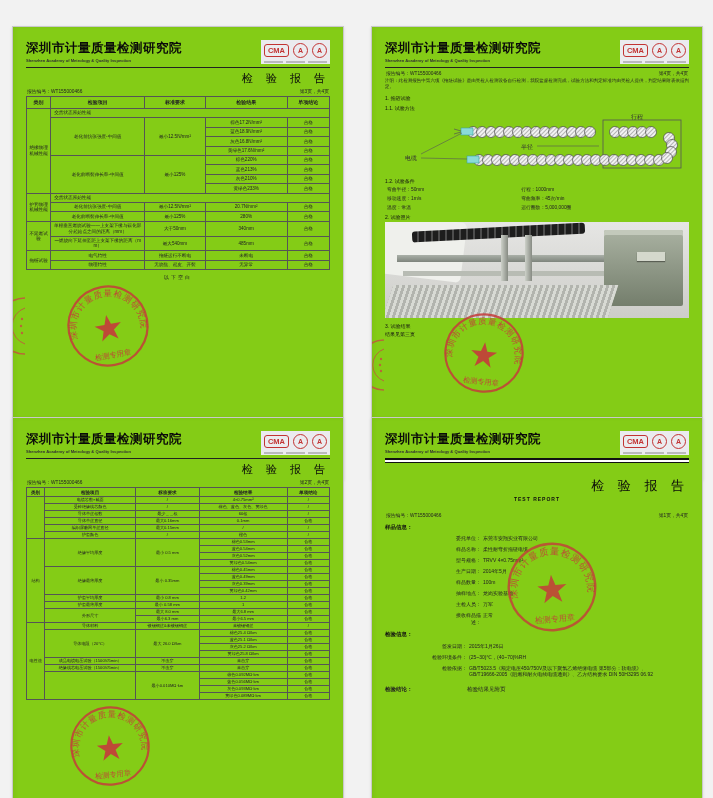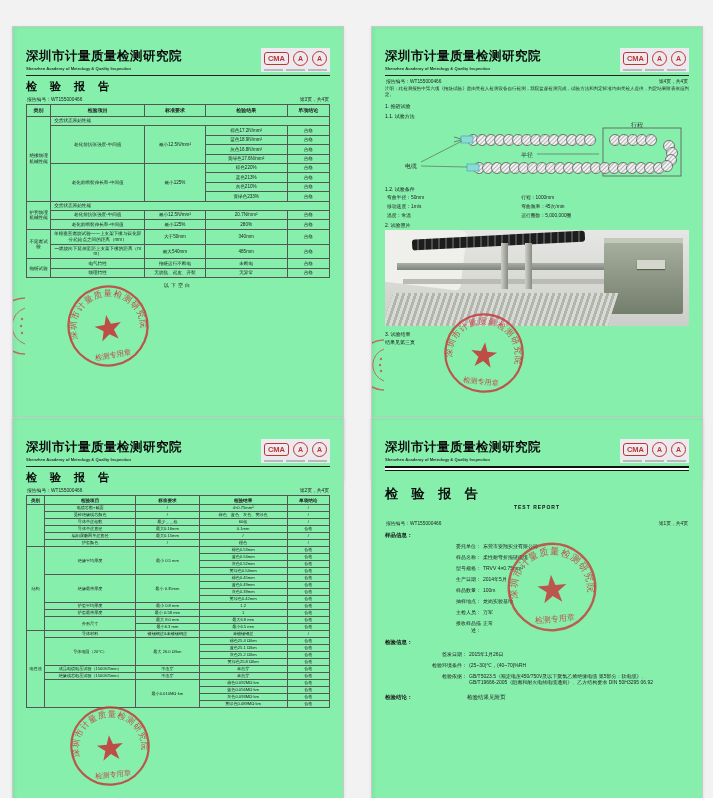--- a/index.html
+++ b/index.html
@@ -1,33 +1,33 @@
 <!DOCTYPE html>
 <html><head>
 <meta charset="utf-8">
 <style>
   html,body{margin:0;padding:0}
   body{width:713px;height:798px;background:#f2f2f2;position:relative;
        font-family:"Liberation Sans","DejaVu Sans",sans-serif;color:#222}
-  .card{position:absolute;width:332px;height:454px;background:#86efac;border:1px solid #c9c9c9;
+  .card{position:absolute;width:332px;height:454px;background:#84cc16;border:1px solid #c9c9c9;
         box-shadow:0 1px 3px rgba(0,0,0,.10), inset 2px 0 4px rgba(0,0,0,.05);
-        box-sizing:border-box;padding:17px 13px;overflow:hidden}
+        box-sizing:border-box;padding:9px 13px;overflow:hidden}
   #doc1{left:12px;top:26px}#doc2{left:371px;top:26px}#doc3{left:12px;top:417px}#doc4{left:371px;top:417px}
   .doc-header{display:flex;justify-content:space-between;align-items:flex-start;margin-top:4px}
   .org-cn{font-size:12.5px;font-weight:bold;letter-spacing:.5px;color:#0a0a0a;white-space:nowrap}
   .org-en{font-size:4.1px;font-weight:bold;color:#333;margin-top:1px;white-space:nowrap}
   .logos{background:#ebebef;padding:3px 3px 6px;display:flex;gap:4px;align-items:center;position:relative;margin-left:4px}
   .cma{border:1.2px solid #c23333;color:#c23333;font-weight:bold;font-size:7.5px;padding:1px 3px;border-radius:3px}
   .ring{width:13px;height:13px;border:1.4px solid #c23333;border-radius:50%;color:#c23333;font-size:7px;
         font-weight:bold;display:flex;align-items:center;justify-content:center;flex:none}
   .logo-caps{position:absolute;bottom:1.5px;left:3px;right:3px;display:flex;gap:3px}
   .logo-caps i{display:block;height:2px;background:#b9b9bd;flex:1}
   .rule{border-top:1px solid #222;margin:3px 0 1px}
   .rule.double{border-top:2px solid #111;border-bottom:1px solid #111;height:1.5px;background:#fff}
-  .doc-title{text-align:left;font-size:11px;font-weight:bold;letter-spacing:5px;margin:3px 0 1px;color:#0a0a0a}
+  .doc-title{text-align:right;font-size:11px;font-weight:normal;letter-spacing:5px;margin:3px 0 1px;color:#0a0a0a}
   .title-en{text-align:center;font-size:5px;font-weight:bold;letter-spacing:1px;color:#111;margin-bottom:2px}
   .meta{display:flex;justify-content:space-between;font-size:4.8px;color:#222;margin:2px 1px 2px}
   table{width:100%;border-collapse:collapse;table-layout:fixed}
   td,th{border:.5px solid #555;font-size:4.6px;padding:1.5px 1px;text-align:center;color:#222;
         word-break:break-all;line-height:1.18;overflow:hidden}
   th{font-size:5px;font-weight:bold;padding:2.5px 1px}
   td.left{text-align:left;padding-left:3px}
   .small td{font-size:4.1px;padding:.8px 1px;line-height:1.08}
   .small th{font-size:4.6px;padding:1.5px 1px}
   .blank-note{text-align:center;font-size:5px;letter-spacing:2px;margin-top:4px;color:#222}

